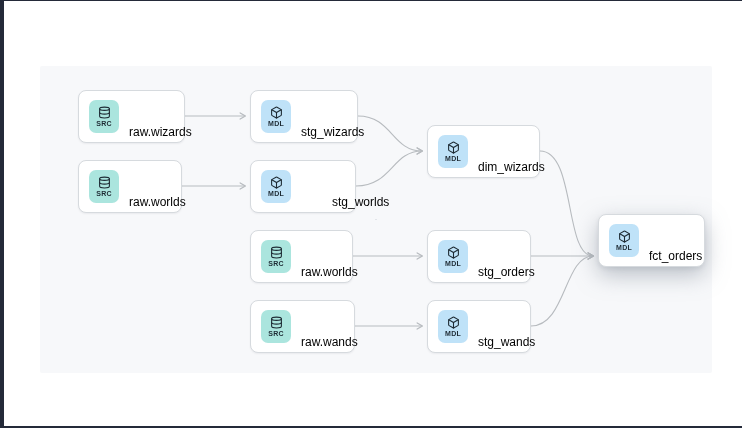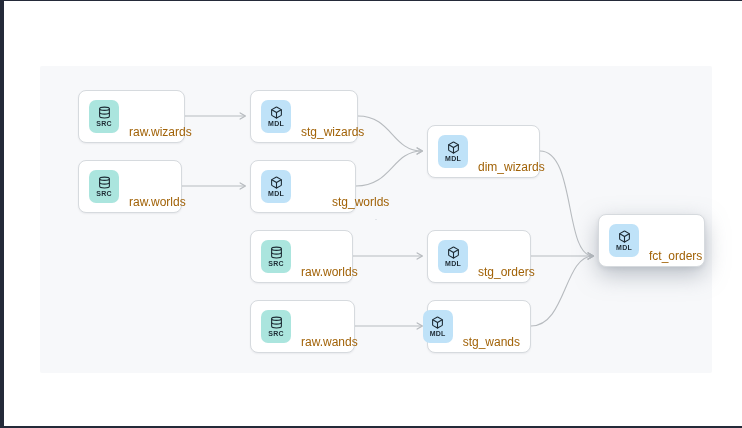--- a/index.html
+++ b/index.html
@@ -25,21 +25,21 @@
   }
   .node.selected{
     box-shadow:0 8px 22px rgba(125,136,150,.5),0 2px 4px rgba(16,24,40,.08);
   }
   .badge{
     width:30px;height:33px;border-radius:7px;flex:0 0 auto;
     display:flex;flex-direction:column;align-items:center;justify-content:center;gap:1px;
   }
   .badge svg{display:block;}
   .badge-label{font-size:7px;font-weight:700;letter-spacing:.2px;line-height:1;}
-  .node-label{font-size:12px;font-weight:500;color:#a16207;white-space:nowrap;margin-top:31px;}
+  .node-label{font-size:12px;font-weight:500;color:#000000;white-space:nowrap;margin-top:31px;}
 </style>
 </head>
 <body>
 
 <div class="page" style="background: rgb(255, 255, 255);">
   <div class="window-edge-left" style="background: rgb(36, 42, 57);"></div>
   <div class="window-edge-top" style="background: rgb(36, 42, 57);"></div>
   <div class="window-edge-bottom" style="background: rgb(36, 42, 57);"></div>
 
   <div class="canvas" id="canvas" style="left: 40px; top: 66px; width: 672px; height: 307px; background: radial-gradient(circle, rgb(226, 229, 233) 1.1px, transparent 1.1px) rgb(247, 248, 250); --dot: #e2e5e9;"></div>
@@ -143,21 +143,21 @@
         <span class="badge" style="background: rgb(171, 229, 222); color: rgb(29, 42, 51);">
           <svg viewBox="0 0 24 24" width="13" height="13" fill="none" stroke="#1d2a33" stroke-width="2" stroke-linecap="round" stroke-linejoin="round">
             <ellipse cx="12" cy="5" rx="9" ry="3"></ellipse>
             <path d="M21 12c0 1.66-4 3-9 3s-9-1.34-9-3"></path>
             <path d="M3 5v14c0 1.66 4 3 9 3s9-1.34 9-3V5"></path>
           </svg>
           <span class="badge-label">SRC</span>
         </span>
         <span class="node-label">raw.wands</span>
       </div>
-      <div class="node" style="left: 427px; top: 300px; width: 104px; height: 53px; justify-content: flex-end;">
+      <div class="node" style="left: 427px; top: 300px; width: 104px; height: 53px;">
         <span class="badge" style="background: rgb(191, 226, 248); color: rgb(29, 42, 51);">
           <svg viewBox="0 0 24 24" width="13" height="13" fill="none" stroke="#1d2a33" stroke-width="2" stroke-linecap="round" stroke-linejoin="round">
             <path d="M21 16V8a2 2 0 0 0-1-1.73l-7-4a2 2 0 0 0-2 0l-7 4A2 2 0 0 0 3 8v8a2 2 0 0 0 1 1.73l7 4a2 2 0 0 0 2 0l7-4A2 2 0 0 0 21 16z"></path>
             <polyline points="3.27 6.96 12 12.01 20.73 6.96"></polyline>
             <line x1="12" y1="22.08" x2="12" y2="12"></line>
           </svg>
           <span class="badge-label">MDL</span>
         </span>
         <span class="node-label">stg_wands</span>
       </div>

